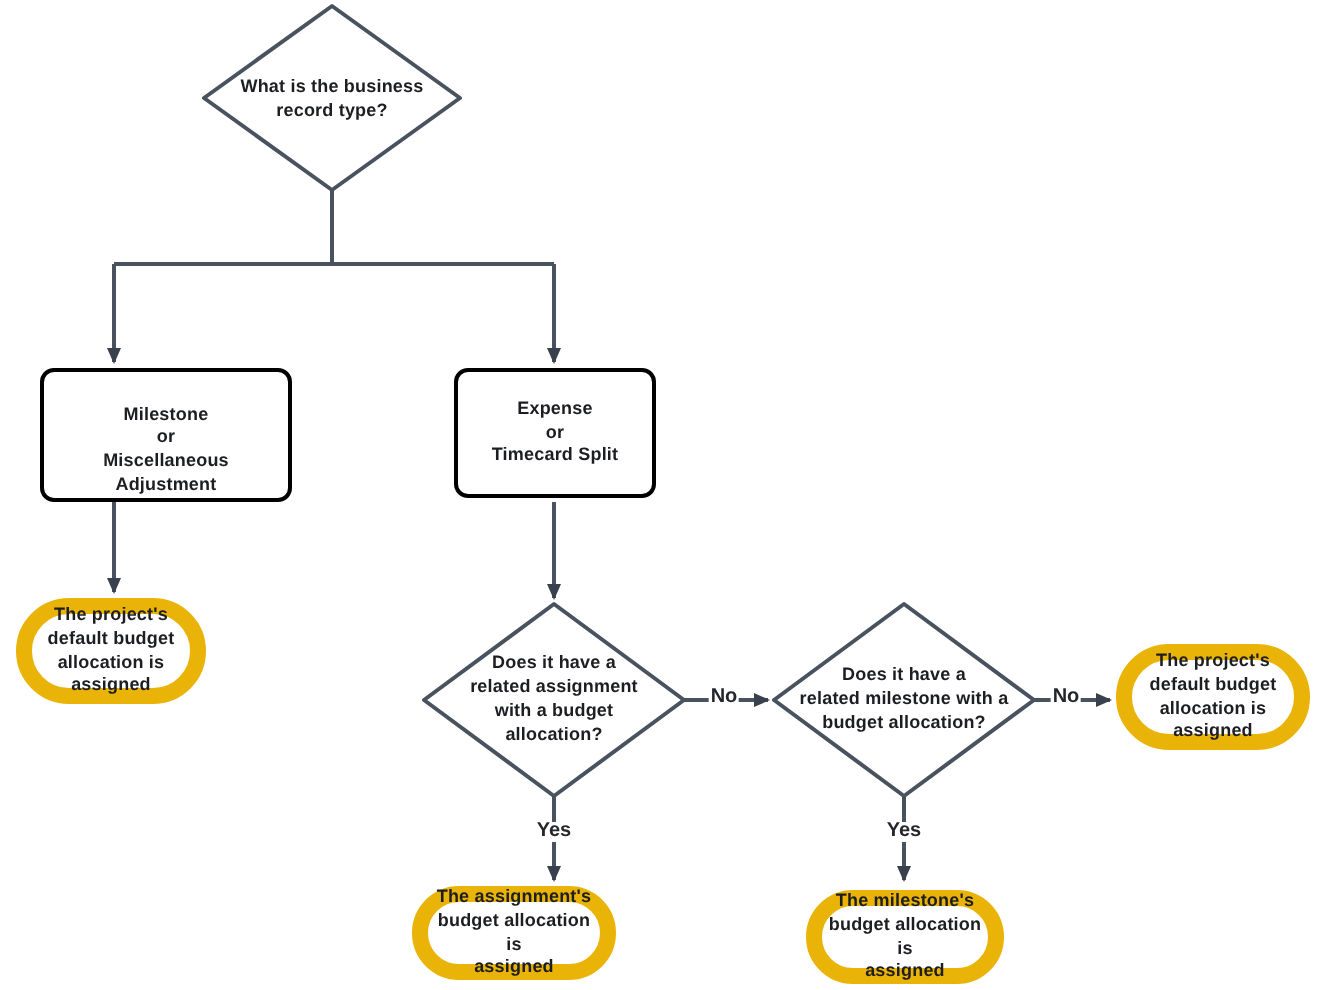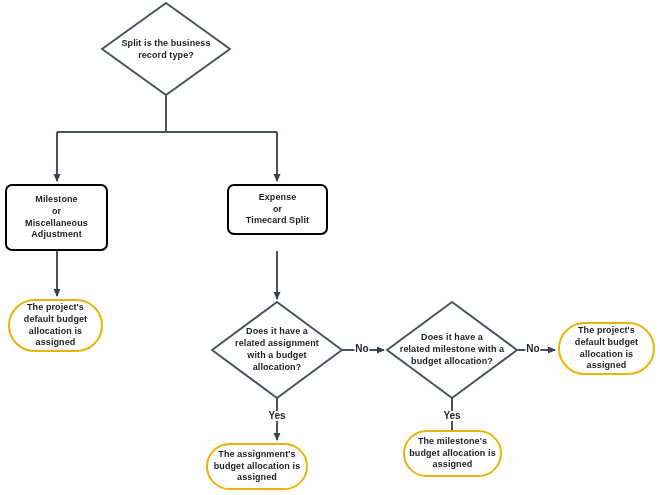--- a/index.html
+++ b/index.html
@@ -13,21 +13,21 @@
     text-align:center; box-sizing:border-box;
   }
   .node-label {
     white-space:pre-line; font-size:9px; font-weight:700; color:#1c1e21;
     line-height:1.32; letter-spacing:0.1px;
   }
   .proc {
     background:#ffffff; border:2px solid #000000; border-radius:7px;
   }
   .term {
-    background:#ffffff; border:2px solid #eab308; border-radius:27px;
+    background:#ffffff; border:8px solid #eab308; border-radius:27px;
   }
   .dtext { background:transparent; }
   .edge-label {
     position:absolute; transform:translate(-50%,-50%);
     background:#ffffff; padding:0 1px;
     font-size:10px; font-weight:700; color:#24272b; line-height:1;
   }
 </style>
 </head>
 <body>
@@ -54,42 +54,42 @@
     </g>
 
     <g fill="#ffffff" stroke="#49525f" stroke-width="2" stroke-linejoin="round">
       <polygon points="166,3 230,49 166,95 102,49"></polygon>
       <polygon points="277,302 342,350 277,398 212,350"></polygon>
       <polygon points="452,302 517,350 452,398 387,350"></polygon>
     </g>
   </svg>
 
   <div class="node dtext" style="left:106px; top:22px; width:120px; height:56px;">
-    <span class="node-label">Split is the business
+    <span class="node-label">What is the business
 record type?</span>
   </div>
   <div class="node dtext" style="left:215px; top:318px; width:124px; height:64px;">
     <span class="node-label">Does it have a
 related assignment
 with a budget
 allocation?</span>
   </div>
   <div class="node dtext" style="left:390px; top:322px; width:124px; height:56px;">
     <span class="node-label">Does it have a
 related milestone with a
 budget allocation?</span>
   </div>
 
-  <div class="node proc" style="left:5px; top:184px; width:103px; height:67px;">
+  <div class="node proc" style="left:20px; top:184px; width:126px; height:67px;align-items:flex-end;">
     <span class="node-label">Milestone
 or
 Miscellaneous
 Adjustment</span>
   </div>
-  <div class="node proc" style="left:227px; top:184px; width:101px; height:51px;">
+  <div class="node proc" style="left:227px; top:184px; width:101px; height:65px;">
     <span class="node-label">Expense
 or
 Timecard Split</span>
   </div>
 
   <div class="node term" style="left:8px; top:299px; width:95px; height:53px;">
     <span class="node-label">The project's
 default budget
 allocation is
 assigned</span>
@@ -98,21 +98,21 @@
     <span class="node-label">The project's
 default budget
 allocation is
 assigned</span>
   </div>
   <div class="node term" style="left:206px; top:443px; width:102px; height:47px; border-radius:24px;">
     <span class="node-label">The assignment's
 budget allocation is
 assigned</span>
   </div>
-  <div class="node term" style="left:403px; top:430px; width:99px; height:47px; border-radius:24px;justify-content:center;">
+  <div class="node term" style="left:403px; top:445px; width:99px; height:47px; border-radius:24px;justify-content:center;">
     <span class="node-label">The milestone's
 budget allocation is
 assigned</span>
   </div>
 
   <span class="edge-label" style="left:362px; top:349px;">No</span>
   <span class="edge-label" style="left:533px; top:349px;">No</span>
   <span class="edge-label" style="left:277px; top:416px;">Yes</span>
   <span class="edge-label" style="left:452px; top:416px;">Yes</span>
 

